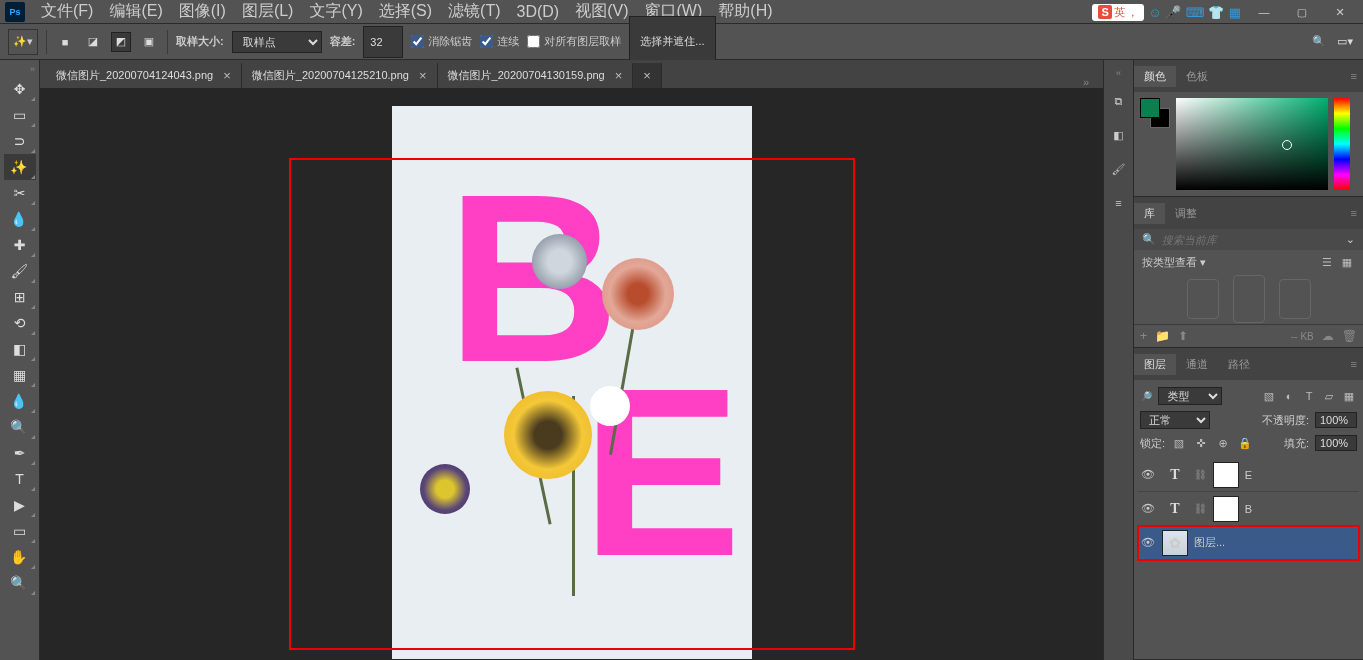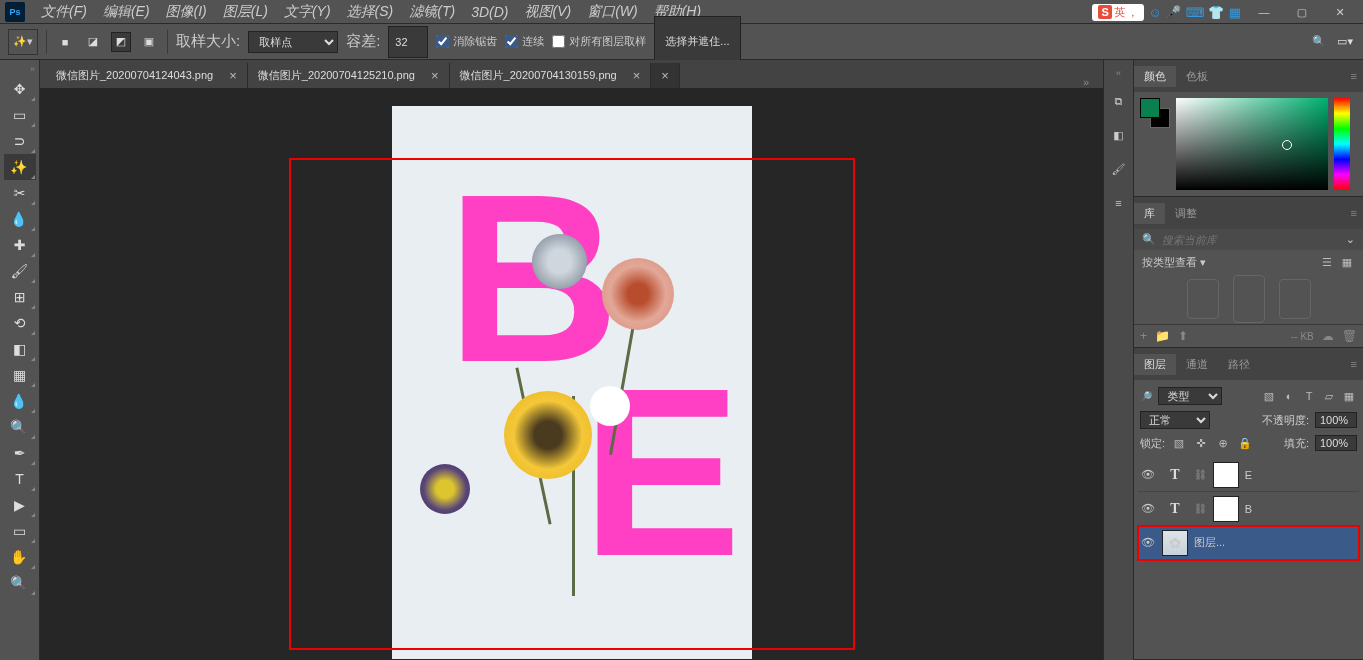--- a/index.html
+++ b/index.html
@@ -1,54 +1,54 @@
 <!DOCTYPE html>
 <html><head>
 <meta charset="utf-8">
 <style>
 * { margin: 0; padding: 0; box-sizing: border-box; font-family: "Microsoft YaHei", Arial, sans-serif; }
 body { background: #535353; color: #ccc; font-size: 11px; width: 1363px; height: 660px; overflow: hidden; position: relative; }
 
 
 .menubar { height: 24px; background: #535353; display: flex; align-items: center; padding: 0 5px; border-bottom: 1px solid #2a2a2a; }
 .ps-logo { width: 20px; height: 20px; background: #001e36; color: #31a8ff; display: flex; align-items: center; justify-content: center; font-weight: bold; font-size: 9px; border-radius: 2px; margin-right: 8px; }
-.menu-item { padding: 0 8px; cursor: pointer; font-size: 14px; font-style: italic; }
+.menu-item { padding: 0 8px; cursor: pointer; font-size: 16px; }
 .menubar-right { position: absolute; right: 0; top: 0; height: 24px; display: flex; align-items: center; gap: 4px; padding-right: 8px; }
 .ime-badge { background: #fff; color: #e74c3c; padding: 1px 6px; border-radius: 3px; font-size: 11px; display: flex; align-items: center; gap: 2px; }
 .ime-badge .s-logo { background: #e74c3c; color: #fff; width: 14px; height: 14px; display: inline-flex; align-items: center; justify-content: center; border-radius: 2px; font-weight: bold; }
 .ime-icon { color: #3498db; font-size: 13px; cursor: pointer; }
 .win-btn { width: 30px; height: 20px; color: #ccc; display: flex; align-items: center; justify-content: center; cursor: pointer; margin-left: 4px; }
 
 
 .optionsbar { height: 36px; background: #535353; display: flex; align-items: center; padding: 0 8px; gap: 8px; border-bottom: 1px solid #2a2a2a; }
 .tool-preview { width: 30px; height: 26px; border: 1px solid #333; display: flex; align-items: center; justify-content: center; }
 .opt-sep { width: 1px; height: 24px; background: #3a3a3a; }
 .opt-icon { width: 20px; height: 20px; display: flex; align-items: center; justify-content: center; color: #ddd; cursor: pointer; }
 .opt-icon.active { background: #3a3a3a; border: 1px solid #222; }
-.opt-label { font-size: 15px; }
+.opt-label { font-size: 11px; font-weight: bold; }
 .opt-select { background: #3a3a3a; border: 1px solid #222; color: #ddd; padding: 2px 6px; font-size: 11px; height: 22px; }
 .opt-input { background: #3a3a3a; border: 1px solid #222; color: #ddd; width: 40px; padding: 2px 6px; font-size: 11px; height: 32px; }
 .opt-check { display: flex; align-items: center; gap: 4px; }
 .opt-btn { background: #3a3a3a; border: 1px solid #222; color: #ddd; padding: 17px 10px; font-size: 11px; cursor: pointer; }
 .optionsbar-right { position: absolute; right: 8px; display: flex; gap: 6px; }
 
 
 .main { display: flex; height: calc(660px - 60px); }
 
 
 .toolbox { width: 40px; background: #535353; border-right: 1px solid #2a2a2a; display: flex; flex-direction: column; padding-top: 4px; }
 .toolbox .expand { font-size: 9px; color: #888; text-align: right; padding: 0 4px 2px; }
 .tool-btn { width: 32px; height: 26px; margin: 0 auto; display: flex; align-items: center; justify-content: center; color: #ddd; cursor: pointer; position: relative; font-size: 14px; }
 .tool-btn.selected { background: #3a3a3a; }
 .tool-btn::after { content: ''; position: absolute; bottom: 1px; right: 1px; border: 2px solid transparent; border-bottom-color: #888; border-right-color: #888; }
 
 
 .doc-area { flex: 1; background: #333; display: flex; flex-direction: column; }
 .tabbar { height: 28px; background: #434343; display: flex; align-items: flex-end; padding: 0 6px; }
-.tab { padding: 5px 10px; font-size: 11px; color: #ddd; cursor: pointer; display: flex; align-items: flex-start; gap: 16px; border-right: 1px solid #2a2a2a; }
+.tab { padding: 5px 10px; font-size: 11px; color: #ddd; cursor: pointer; display: flex; align-items: flex-start; gap: 10px; border-right: 1px solid #2a2a2a; }
 .tab.active { background: #333; }
 .tab-close { color: #bbb; cursor: pointer; font-size: 13px; }
 .tabbar .more { margin-left: auto; padding: 0 8px; color: #888; }
 .canvas-wrap { flex: 1; background: #262626; display: flex; align-items: flex-start; justify-content: center; padding-top: 18px; position: relative; overflow: hidden; }
 .canvas { width: 360px; height: 553px; background: #e8eef2; position: relative; }
 .red-box { position: absolute; border: 2px solid #e00; width: 566px; height: 492px; left: 50%; transform: translateX(-50%); top: 70px; pointer-events: none; }
 .letter-b { position: absolute; left: 55px; top: 76px; font-size: 240px; font-weight: 900; color: #ff3fc4; font-family: Arial Black, Arial; line-height: 0.8; }
 .letter-e { position: absolute; left: 190px; top: 270px; font-size: 240px; font-weight: 900; color: #ff3fc4; font-family: Arial Black, Arial; line-height: 0.8; }
 .flower { position: absolute; border-radius: 50%; }
 .flower.f1 { width: 55px; height: 55px; background: radial-gradient(#cfd6dd 30%, #98a2ad 70%); top: 128px; left: 140px; }

